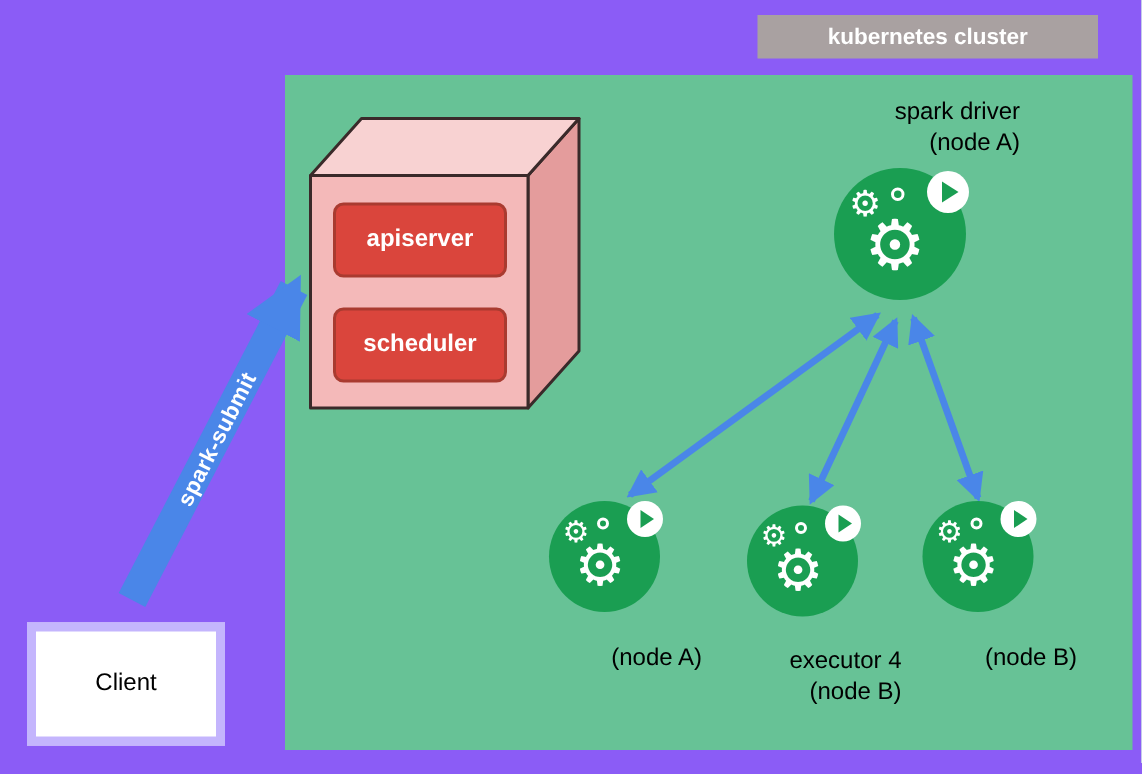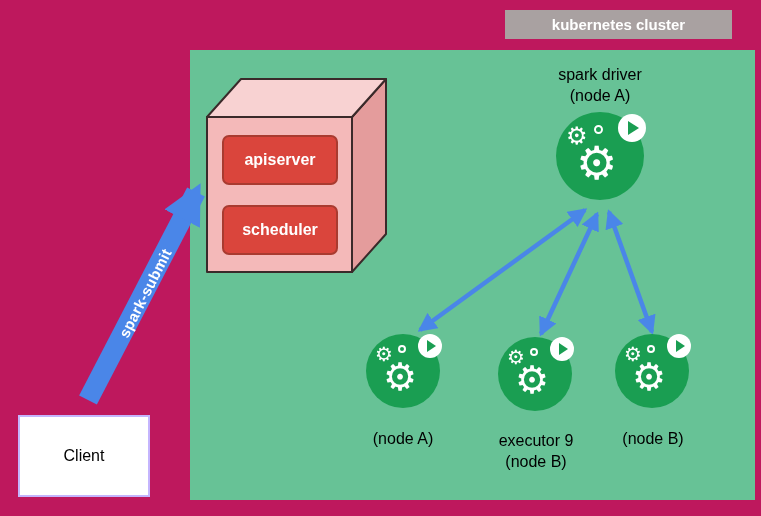--- a/index.html
+++ b/index.html
@@ -1,16 +1,16 @@
 <!DOCTYPE html>
 <html style="--cluster-bg: #67c296; --cluster-label-bg: #a9a1a1; --arrow-blue: #4a86e8; --icon-green: #1a9e52; --box-front: #f4b9b9; --box-top: #f8d2d2; --box-side: #e49c9c; --box-outline: #3a2a2a; --inner-box-bg: #da453c; --inner-box-border: #a93b30; --label-text: #000000;"><head>
 <meta charset="utf-8">
 <style>
   html,body{margin:0;padding:0;background:#fff;}
-  .stage{position:relative;width:761px;height:516px;background:#be185d;overflow:hidden;
+  .stage{position:relative;width:761px;height:516px;background:#8b5cf6;overflow:hidden;
          font-family:"Liberation Sans",sans-serif;}
 
   .cluster{position:absolute;left:190px;top:50px;width:565px;height:450px;
            background:var(--cluster-bg,#67c296);z-index:1;}
 
   .cluster-label{position:absolute;left:505px;top:10px;width:227px;height:29px;
            background:var(--cluster-label-bg,#a9a1a1);color:#fff;font-weight:bold;font-size:15px;
            display:flex;align-items:center;justify-content:center;z-index:7;}
 
   .arrows{position:absolute;left:0;top:0;width:761px;height:516px;z-index:5;pointer-events:none;}
@@ -24,21 +24,21 @@
   .face-top{fill:var(--box-top,#f8d2d2);}
   .face-side{fill:var(--box-side,#e49c9c);}
 
   .inner-box{position:absolute;width:116px;height:50px;left:222px;border-radius:7px;
            background:var(--inner-box-bg,#da453c);border:2px solid var(--inner-box-border,#a93b30);
            box-sizing:border-box;color:#fff;font-weight:bold;font-size:16px;
            display:flex;align-items:center;justify-content:center;z-index:4;}
   .apiserver{top:135px;}
   .scheduler{top:205px;}
 
-  .node-label{position:absolute;text-align:center;font-size:16px;color:var(--label-text,#000);
+  .node-label{position:absolute;text-align:right;font-size:16px;color:var(--label-text,#000);
            line-height:21px;z-index:7;}
 
   .spark-icon{position:absolute;border-radius:50%;background:var(--icon-green,#1a9e52);z-index:6;}
   .icon-lg{width:88px;height:88px;}
   .icon-md{width:74px;height:74px;}
   .gear{position:absolute;color:#fff;line-height:1;font-family:"DejaVu Sans",sans-serif;}
   .icon-lg .gear-big{font-size:46px;left:20px;top:28px;}
   .icon-lg .gear-small{font-size:24px;left:10px;top:12px;}
   .icon-md .gear-big{font-size:38px;left:17px;top:24px;}
   .icon-md .gear-small{font-size:20px;left:9px;top:10px;}
@@ -52,21 +52,21 @@
   .play-tri{width:0;height:0;border-style:solid;border-color:transparent;
            border-left-color:var(--icon-green,#1a9e52);}
   .icon-lg .play-tri{border-width:7px 0 7px 11px;margin-left:3px;}
   .icon-md .play-tri{border-width:6px 0 6px 9px;margin-left:3px;}
 
   .submit-label{position:absolute;left:145px;top:293px;
            transform:translate(-50%,-50%) rotate(-63deg);color:#fff;font-weight:bold;
            font-size:15px;z-index:6;white-space:nowrap;letter-spacing:.3px;}
 
   .client-box{position:absolute;left:18px;top:415px;width:132px;height:82px;background:#fff;
-           border:2px solid #c4b5fd;box-sizing:border-box;display:flex;align-items:center;
+           border:6px solid #c4b5fd;box-sizing:border-box;display:flex;align-items:center;
            justify-content:center;font-size:16px;color:#000;z-index:6;}
 </style>
 </head>
 <body>
 
 <div class="stage">
 
   <div class="cluster"></div>
 
   <div class="cluster-label">kubernetes cluster</div>
@@ -129,21 +129,21 @@
 
   <div class="spark-icon icon-md" style="left:498px;top:337px">
     <span class="gear gear-small">⚙</span>
     <span class="ring-dot"></span>
     <span class="gear gear-big">⚙</span>
     <span class="play-badge">
       <span class="play-tri"></span>
     </span>
   </div>
   <div class="node-label" style="left:471px;top:430px;width:130px">
-    <div>executor 9</div>
+    <div>executor 4</div>
     <div>(node B)</div>
   </div>
 
   <div class="spark-icon icon-md" style="left:615px;top:334px">
     <span class="gear gear-small">⚙</span>
     <span class="ring-dot"></span>
     <span class="gear gear-big">⚙</span>
     <span class="play-badge">
       <span class="play-tri"></span>
     </span>

